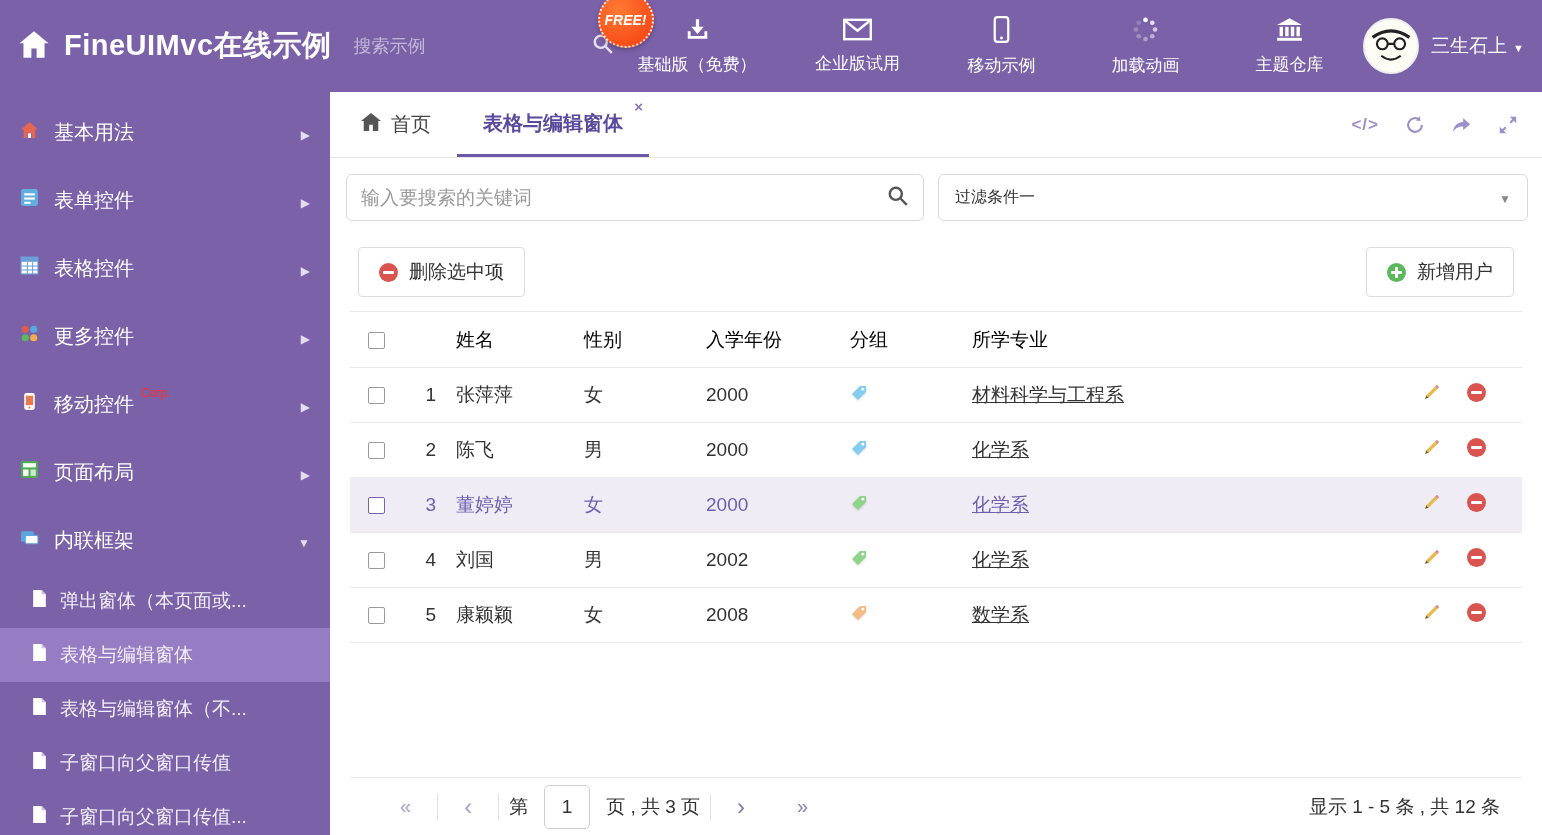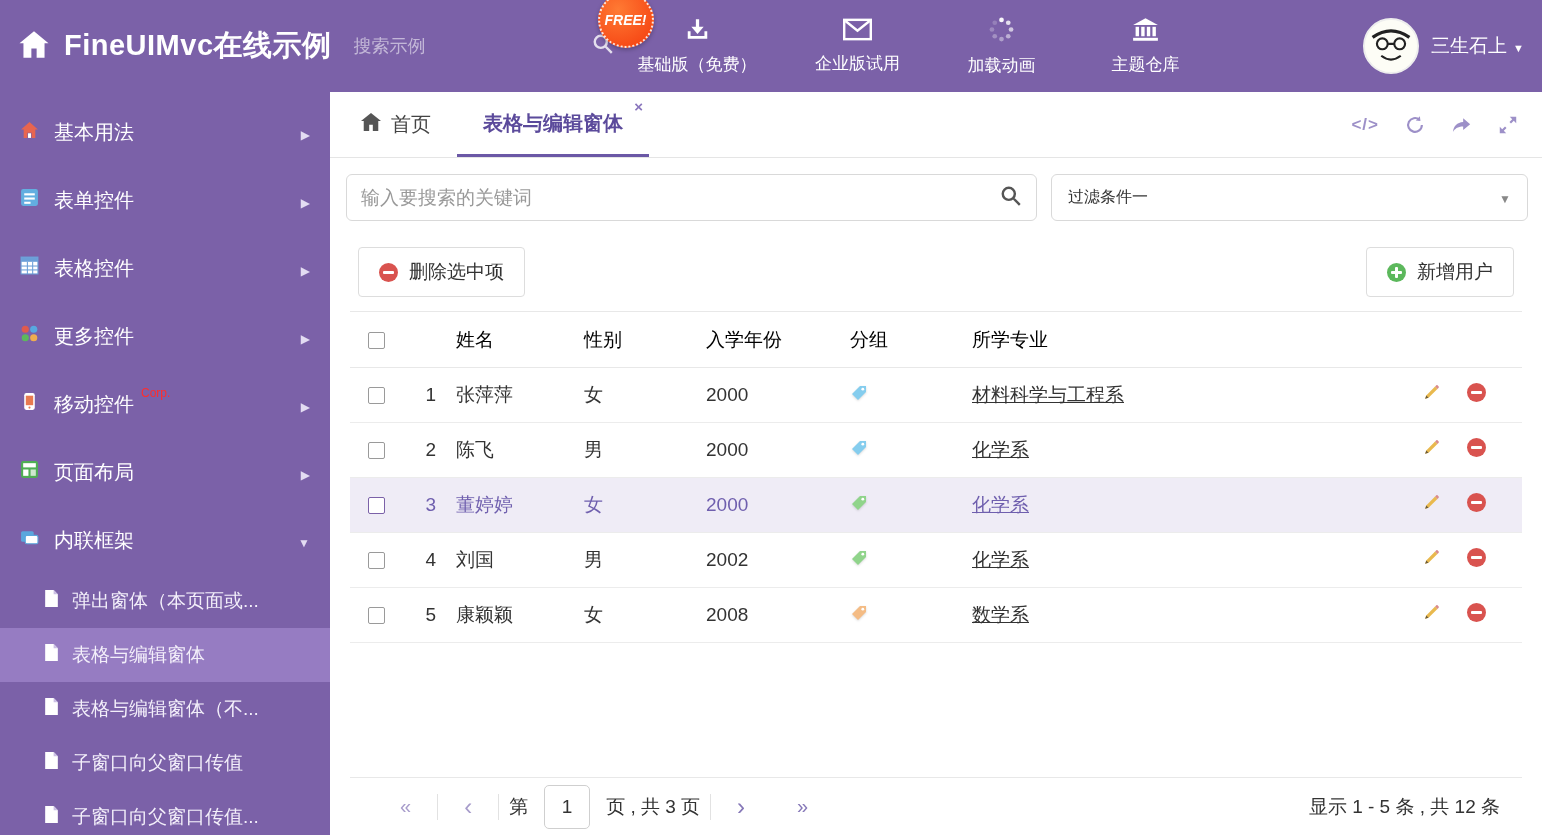--- a/index.html
+++ b/index.html
@@ -35,36 +35,36 @@
   .caret::after{content:"\25BC";font-size:11px;margin-left:6px;}
 
   
   .layout{display:flex;height:743px;}
   .sidebar{width:330px;background:var(--purple);padding-top:6px;flex-shrink:0;overflow:hidden;}
   .side-item{height:68px;display:flex;align-items:center;gap:15px;padding:0 20px;color:#fff;font-size:20px;cursor:pointer;}
   .side-item .chev{margin-left:auto;color:#e3dcf2;}
   .chev-right::after{content:"\25B6";font-size:12px;}
   .chev-down::after{content:"\25BC";font-size:12px;}
   .corp-badge{color:#ff2d2d;font-size:12px;align-self:flex-start;margin:16px 0 0 -8px;}
-  .sub-item{height:54px;display:flex;align-items:center;gap:13px;padding:0 20px 0 44px;color:#f3effa;font-size:19px;cursor:pointer;}
+  .sub-item{height:54px;display:flex;align-items:center;gap:13px;padding:0 20px 0 32px;color:#f3effa;font-size:19px;cursor:pointer;}
   .sub-item.active{background:var(--purple-active);}
 
   
   .main{flex:1;display:flex;flex-direction:column;background:#fff;min-width:0;}
   .tabbar{height:66px;border-bottom:1px solid var(--border);display:flex;align-items:stretch;padding-left:4px;}
   .tab{display:flex;align-items:center;gap:9px;padding:0 26px;font-size:20px;color:#444;cursor:pointer;position:relative;}
   .tab.active{color:#5b4a9b;font-weight:bold;border-bottom:3px solid #6b58a6;}
   .tab-close{position:absolute;top:7px;right:6px;color:#8a76bd;font-size:15px;line-height:1;cursor:pointer;}
   .tab-close::after{content:"\00D7";font-weight:bold;}
   .tab-tools{margin-left:auto;display:flex;align-items:center;gap:26px;padding-right:24px;color:#9d90c8;}
   .tool{cursor:pointer;display:flex;align-items:center;}
   .code-glyph{font-size:17px;font-weight:bold;letter-spacing:1px;}
 
   .filter-row{display:flex;gap:14px;padding:16px 14px 12px 16px;}
-  .search-box{width:691px;height:47px;border:1px solid #d9d9d9;border-radius:6px;display:flex;align-items:center;padding:0 14px;}
+  .search-box{width:578px;height:47px;border:1px solid #d9d9d9;border-radius:6px;display:flex;align-items:center;padding:0 14px;}
   .search-box input{flex:1;border:none;outline:none;font-size:19px;color:#333;font-family:inherit;}
   .search-box input::placeholder{color:#999;}
   .search-box .mag{color:#555;}
   .filter-box{flex:1;height:47px;border:1px solid #d9d9d9;border-radius:6px;display:flex;align-items:center;padding:0 16px;font-size:16px;color:#333;cursor:pointer;}
   .filter-caret{margin-left:auto;color:#888;}
   .filter-caret::after{content:"\25BC";font-size:12px;}
 
   .panel{flex:1;display:flex;flex-direction:column;padding:0 20px;min-height:0;}
   .toolbar{display:flex;align-items:center;padding:14px 0 14px 8px;}
   .btn{height:50px;border:1px solid #ddd;border-radius:4px;background:#fff;display:flex;align-items:center;gap:11px;padding:0 20px;font-size:19px;color:#333;cursor:pointer;}
@@ -140,20 +140,29 @@
       <span class="nav-label">基础版（免费）</span>
     </div>
     <div class="nav-item">
       <span>
         <svg width="29" height="23" viewBox="0 0 24 18">
             <rect x="1" y="1" width="22" height="16" fill="none" stroke="#fff" stroke-width="2"></rect>
             <path d="M2 2 L12 10 L22 2" fill="none" stroke="#fff" stroke-width="2"></path>
           </svg>
       </span>
       <span class="nav-label">企业版试用</span>
+    </div>
+    <div class="nav-item">
+      <span>
+        <svg width="17" height="27" viewBox="0 0 14 24">
+            <rect x="1" y="1" width="12" height="22" rx="2.5" fill="none" stroke="#fff" stroke-width="2"></rect>
+            <circle cx="7" cy="19.5" r="1.3" fill="#fff"></circle>
+          </svg>
+      </span>
+      <span class="nav-label">移动示例</span>
     </div>
     <div class="nav-item">
       <span>
         <svg width="27" height="27" viewBox="0 0 24 24">
           <circle cx="12" cy="3.5" r="2.1" fill="#fff" opacity=".95"></circle>
             <circle cx="18" cy="6" r="2.1" fill="#fff" opacity=".8"></circle>
           <circle cx="20.5" cy="12" r="2.1" fill="#fff" opacity=".65"></circle>
             <circle cx="18" cy="18" r="2.1" fill="#fff" opacity=".5"></circle>
           <circle cx="12" cy="20.5" r="2.1" fill="#fff" opacity=".4"></circle>
             <circle cx="6" cy="18" r="2.1" fill="#fff" opacity=".3"></circle>

